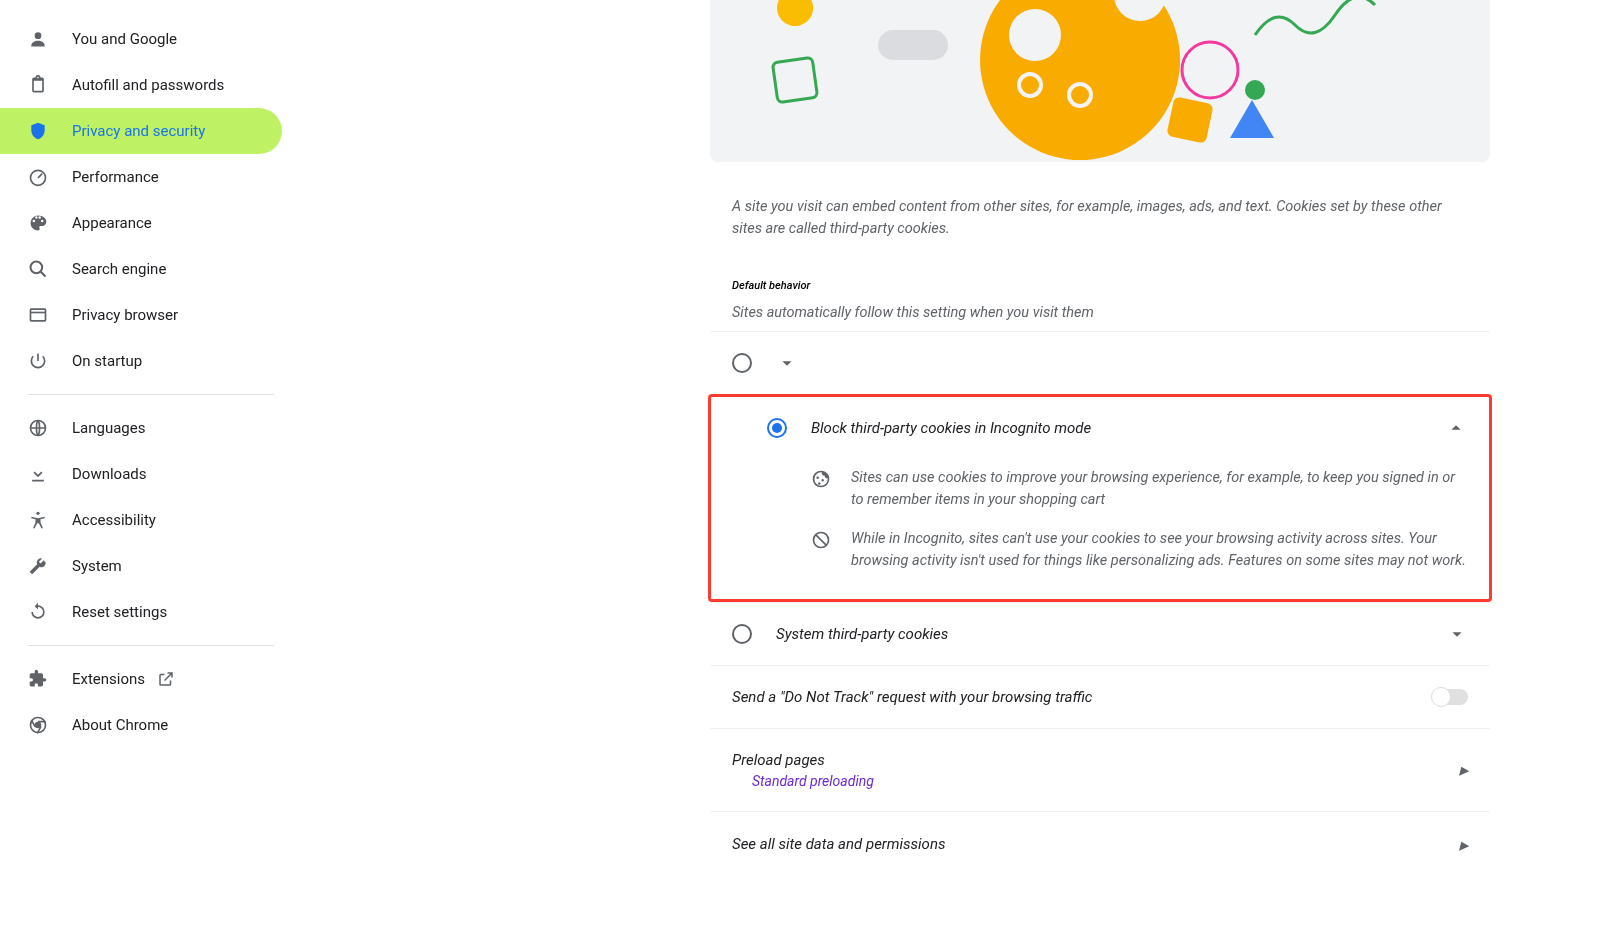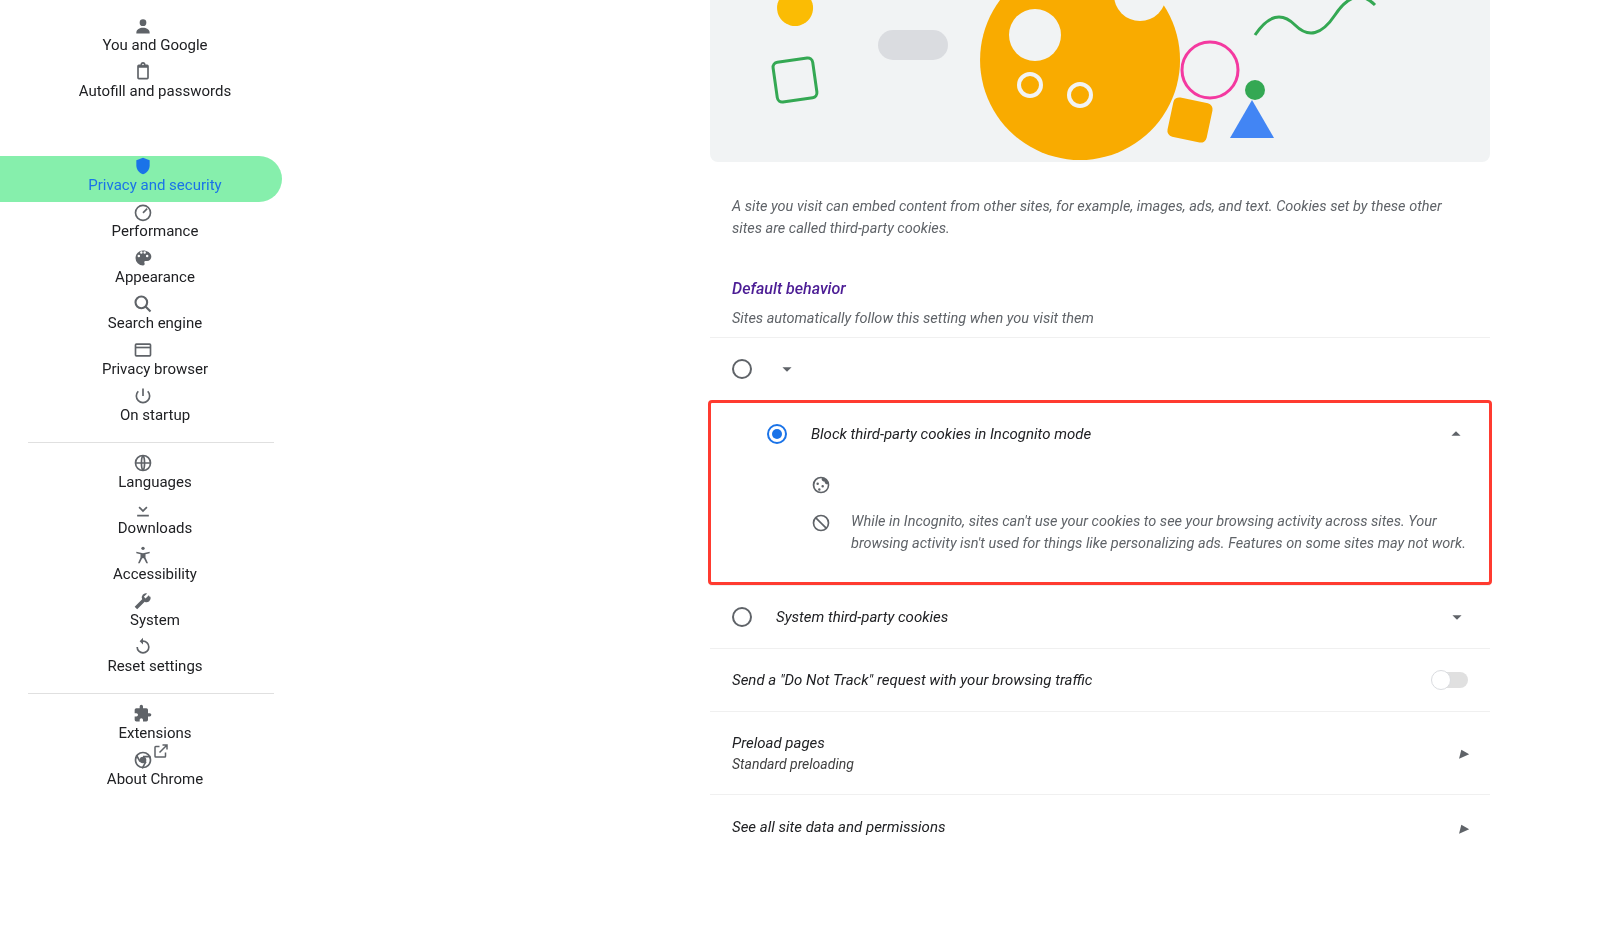--- a/index.html
+++ b/index.html
@@ -21,35 +21,33 @@
   .sidebar-item {
     display: flex;
     align-items: center;
     height: 46px;
     padding-left: 28px;
     border-radius: 0 23px 23px 0;
     margin-right: 8px;
     cursor: pointer;
     font-size: 15px;
     color: #202124;
-    flex-direction: column;
   }
   .sidebar-item .icon {
     width: 20px;
     height: 20px;
     margin-right: 24px;
     display: flex;
     align-items: center;
     justify-content: center;
     color: #5f6368;
   }
   .sidebar-item.active {
-    background: #86efac;
+    background: #bef264;
     color: #1a73e8;
-    margin-top: 48px;
   }
   .sidebar-item.active .icon { color: #1a73e8; }
   .sidebar-divider {
     border-top: 1px solid #e0e0e0;
     margin: 10px 16px 10px 28px;
   }
   .ext-icon {
     width: 18px; height: 18px; margin-left: 12px; color: #5f6368;
   }
   .main-wrap {
@@ -71,22 +69,22 @@
     overflow: hidden;
   }
   .intro {
     padding: 34px 22px 0 22px;
     font-size: 14.5px;
     color: #5f6368;
     line-height: 1.55;
   }
   .section-label {
     padding: 38px 22px 0 22px;
-    font-size: 16px;
-    color: #4c1d95;
+    font-size: 11px;
+    color: #000000;
     font-weight: 500;
   }
   .section-sub {
     padding: 12px 22px 10px 22px;
     font-size: 14.5px;
     color: #5f6368;
   }
   .radio-row {
     display: flex;
     align-items: center;
@@ -131,21 +129,21 @@
   }
   .setting-row {
     display: flex;
     align-items: center;
     padding: 22px 22px;
     border-top: 1px solid #f0f0f0;
     cursor: pointer;
   }
   .setting-text { flex: 1; }
   .setting-title { font-size: 15px; color: #202124; }
-  .setting-sub { font-size: 14px; color: #404040; margin-top: 4px; }
+  .setting-sub { font-size: 14px; color: #6d28d9; margin-top: 4px; margin-left: 20px; }
   .toggle {
     width: 36px; height: 16px; background: #e0e0e0;
     border-radius: 8px; position: relative; flex-shrink: 0;
   }
   .toggle::after {
     content: ""; position: absolute; width: 18px; height: 18px;
     background: #fff; border: 1px solid #dadce0; border-radius: 50%;
     top: -2px; left: -1px;
   }
   .arrow-right { color: #5f6368; font-size: 18px; }
@@ -353,20 +351,21 @@
             </svg>
       </span>
     </div>
     <div class="detail-list">
       <div class="detail-item">
         <span class="dicon">
           <svg viewBox="0 0 24 24" width="20" height="20" fill="currentColor">
                 <path d="M12 2a10 10 0 100 20 10 10 0 000-20zm0 2c.3 0 .6 0 .9.1a3 3 0 003.5 3.8A3 3 0 0020 11.1c0 .3.1.6.1.9a8 8 0 11-8-8zM8 9a1.5 1.5 0 110 3 1.5 1.5 0 010-3zm6 3a1.5 1.5 0 110 3 1.5 1.5 0 010-3zm-4 4a1.5 1.5 0 110 3 1.5 1.5 0 010-3z"></path>
               </svg>
         </span>
+        <span class="dtext">Sites can use cookies to improve your browsing experience, for example, to keep you signed in or to remember items in your shopping cart</span>
       </div>
       <div class="detail-item">
         <span class="dicon">
           <svg viewBox="0 0 24 24" width="20" height="20" fill="none" stroke="currentColor" stroke-width="2">
                 <circle cx="12" cy="12" r="9"></circle>
                 <path d="M5.5 5.5l13 13"></path>
               </svg>
         </span>
         <span class="dtext">While in Incognito, sites can't use your cookies to see your browsing activity across sites. Your browsing activity isn't used for things like personalizing ads. Features on some sites may not work.</span>
       </div>

